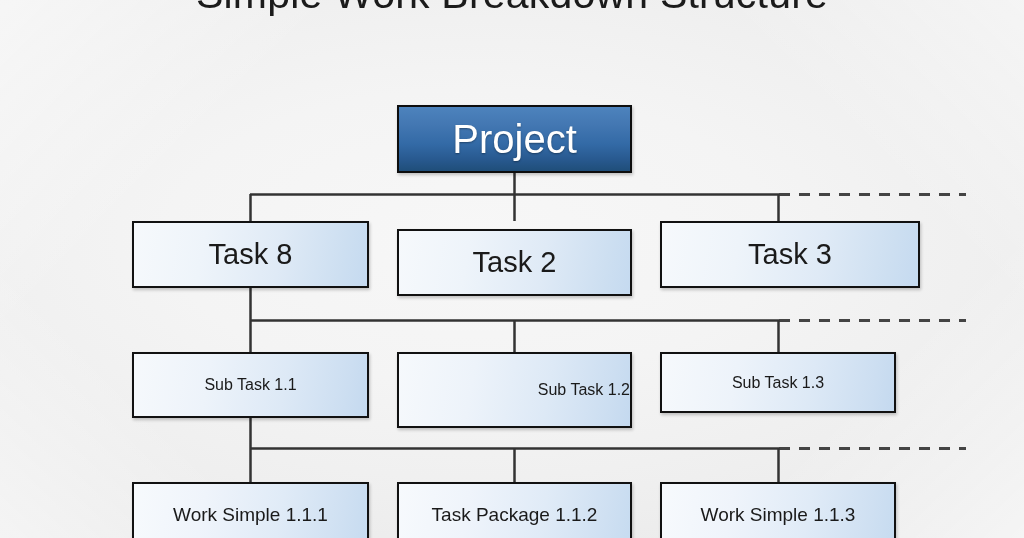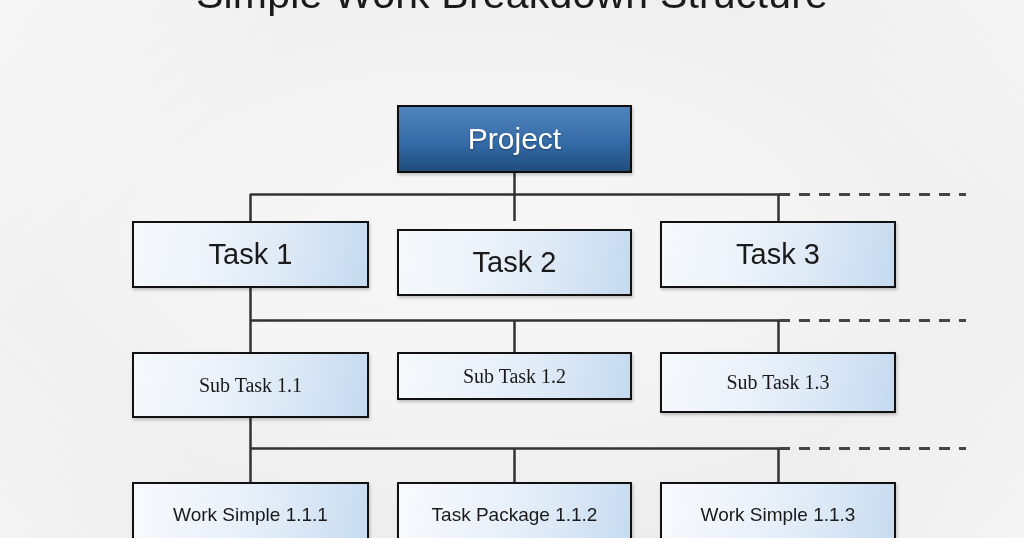--- a/index.html
+++ b/index.html
@@ -83,43 +83,42 @@
 
   .node.root {
     background: linear-gradient(to bottom,
                  #4d83bd 0%,
                  #4377b2 28%,
                  #336aa6 58%,
                  #28598f 82%,
                  #1f4e79 100%);
     color: #ffffff;
     border-color: #0e0e0e;
-    font-size: 30px;
+    font-size: 40px;
     text-shadow: 0 1px 2px rgba(0,0,0,0.35);
   }
 
   .node.level1 {
     background: linear-gradient(100deg,
                  #f6f9fc 0%,
                  #eef4fa 30%,
                  #dfeaf6 62%,
                  #cddff1 88%,
                  #c5daf0 100%);
     font-size: 29px;
   }
 
   .node.level2 {
     background: linear-gradient(100deg,
                  #f6f9fc 0%,
                  #edf3fa 32%,
                  #dde9f6 64%,
                  #ccdef1 90%,
                  #c4d9ef 100%);
-    font-size: 20px;
-    font-family: Liberation Serif, serif;
+    font-size: 16px;
   }
 
   .node.level3 {
     background: linear-gradient(100deg,
                  #f7fafd 0%,
                  #eff4fb 30%,
                  #e0ebf7 62%,
                  #cfe0f2 88%,
                  #c6dbf0 100%);
     font-size: 19px;
@@ -151,36 +150,36 @@
     <line x1="779" y1="448.5" x2="966" y2="448.5" stroke="#444444" stroke-width="2.8" stroke-dasharray="11 9"></line>
     <line x1="514.5" y1="448" x2="514.5" y2="483" stroke="#333333" stroke-width="2.5"></line>
     <line x1="778.5" y1="448" x2="778.5" y2="483" stroke="#333333" stroke-width="2.5"></line>
   </svg>
 
   <div class="node root" style="left:397px; top:105px; width:235px; height:68px;">
     <span>Project</span>
   </div>
 
   <div class="node level1" style="left:132px; top:221px; width:237px; height:67px;">
-    <span>Task 1</span>
+    <span>Task 8</span>
   </div>
 
   <div class="node level1" style="left:397px; top:221px; width:235px; height:67px;margin-top:8px;">
     <span>Task 2</span>
   </div>
 
-  <div class="node level1" style="left:660px; top:221px; width:236px; height:67px;">
+  <div class="node level1" style="left:660px; top:221px; width:260px; height:67px;">
     <span>Task 3</span>
   </div>
 
   <div class="node level2" style="left:132px; top:352px; width:237px; height:66px;">
     <span>Sub Task 1.1</span>
   </div>
 
-  <div class="node level2" style="left:397px; top:352px; width:235px; height:48px;">
+  <div class="node level2" style="left:397px; top:352px; width:235px; height:76px;justify-content:flex-end;">
     <span>Sub Task 1.2</span>
   </div>
 
   <div class="node level2" style="left:660px; top:352px; width:236px; height:61px;">
     <span>Sub Task 1.3</span>
   </div>
 
   <div class="node level3" style="left:132px; top:482px; width:237px; height:66px;">
     <span>Work Simple 1.1.1</span>
   </div>

